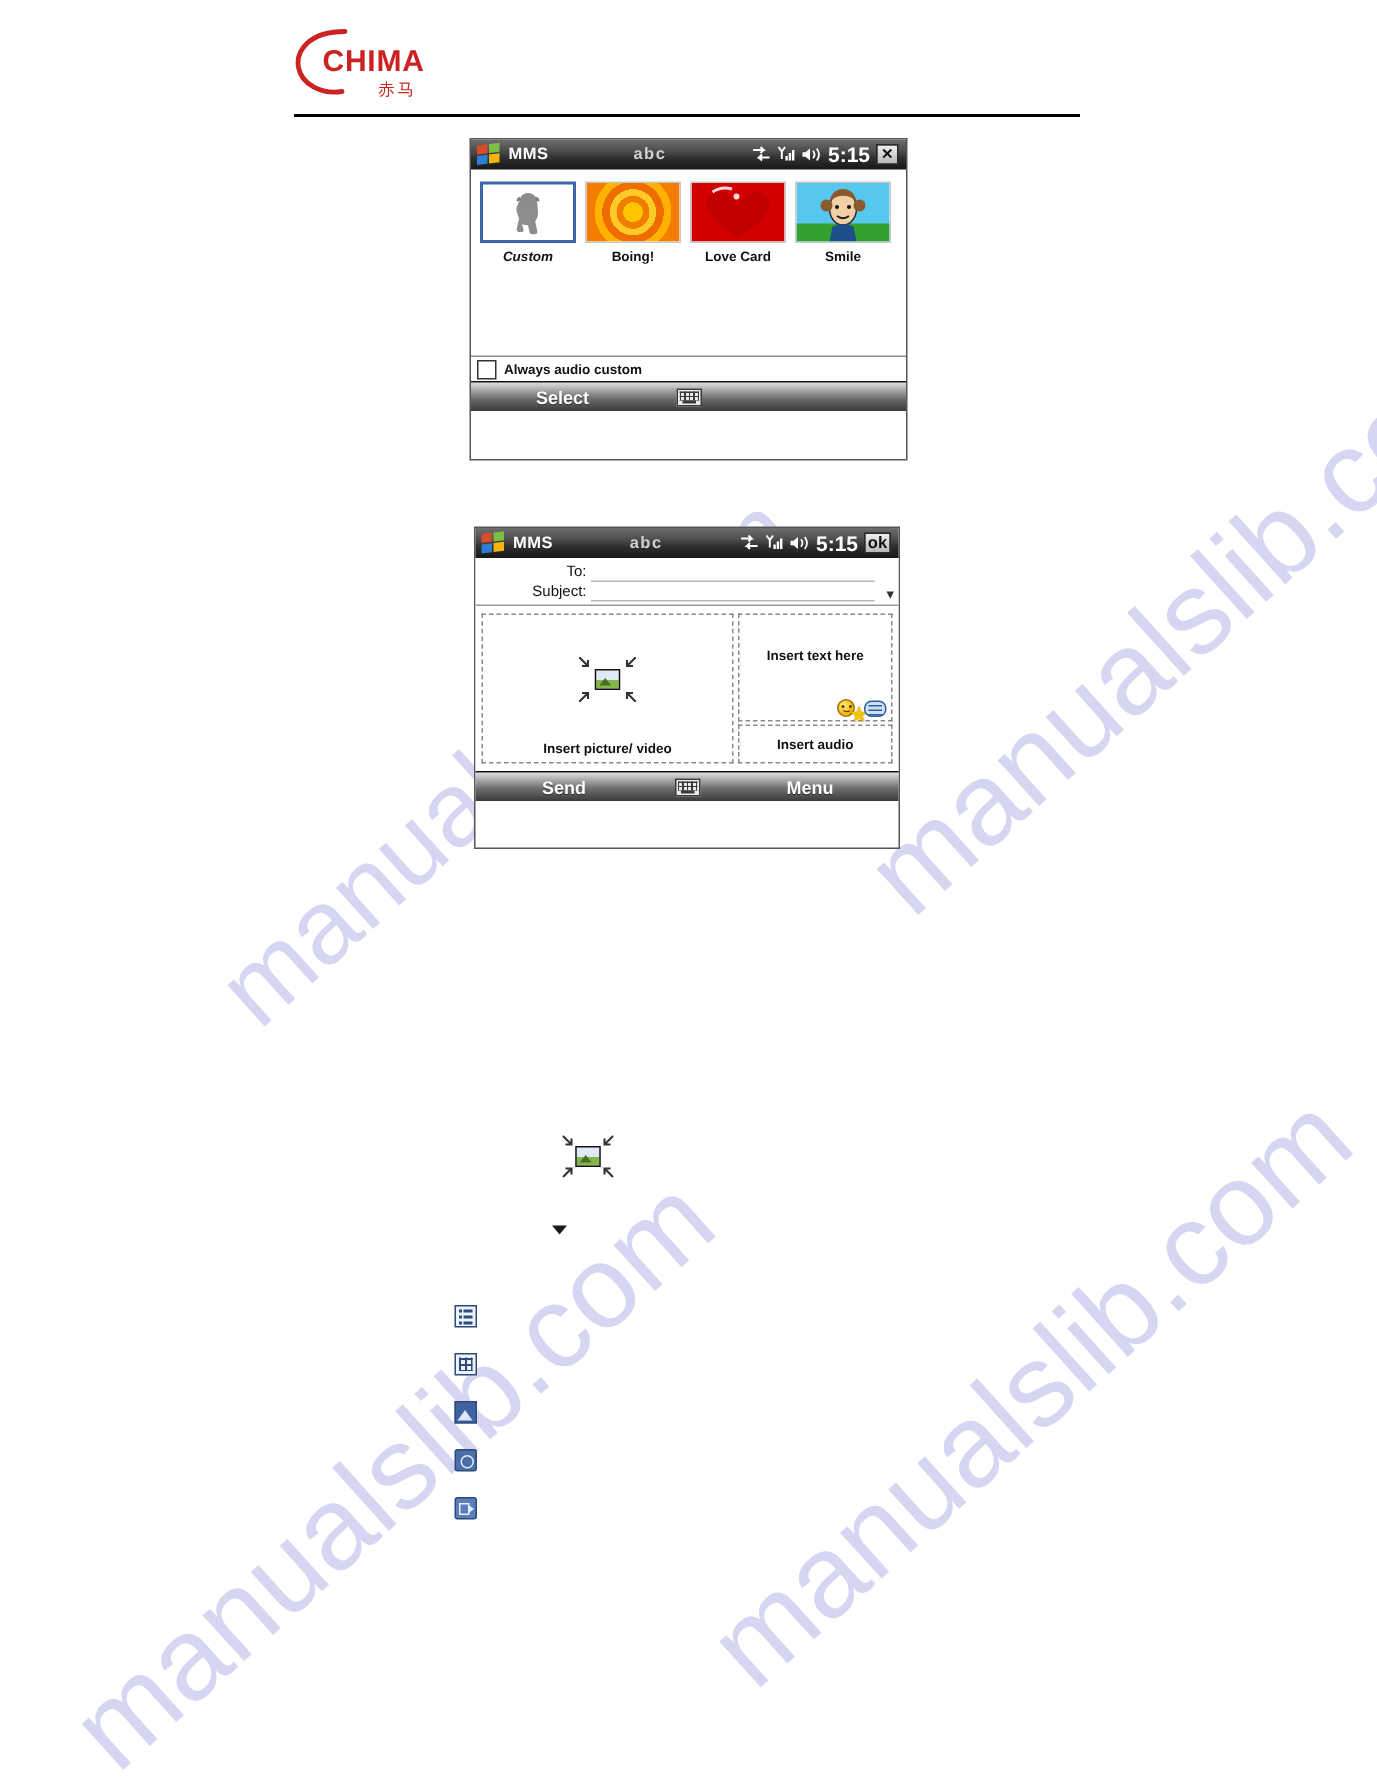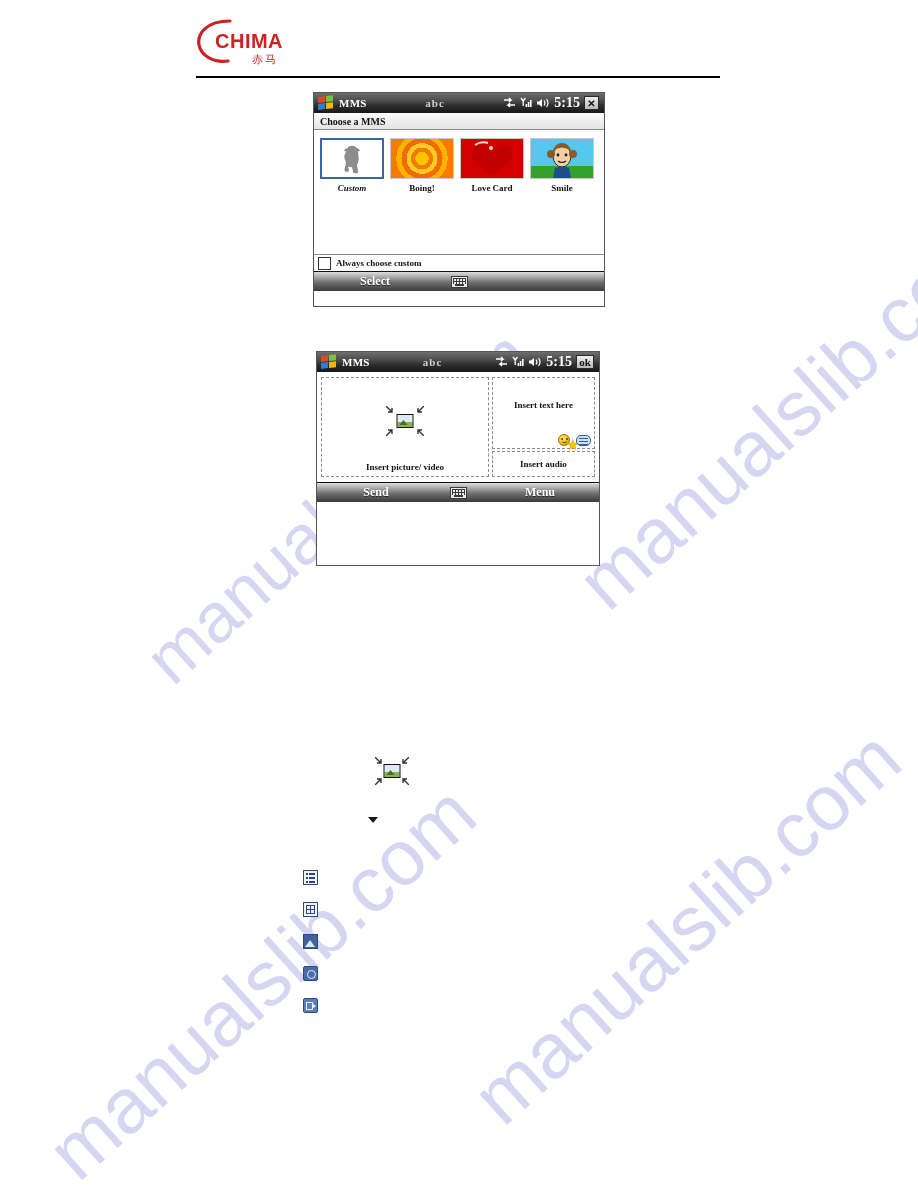--- a/index.html
+++ b/index.html
@@ -85,21 +85,20 @@
     z-index: 3;
   }
 
   
   .device {
     position: absolute;
     background: #ffffff;
     border: 1px solid #555;
     box-sizing: border-box;
     z-index: 2;
-    font-family: Liberation Serif, serif;
   }
   #device-choose { left: 313px; top: 92px;  width: 292px; height: 215px; }
   #device-compose { left: 316px; top: 351px; width: 284px; height: 215px; }
 
   
   .titlebar {
     display: flex;
     align-items: center;
     height: 20px;
     background: linear-gradient(to bottom,#6e6e6e 0%,#4d4d4d 38%,#2f2f2f 62%,#171717 100%);
@@ -535,21 +534,20 @@
       <svg class="ico-speaker" width="14" height="12" viewBox="0 0 14 12">
         <path d="M1 4.5 h2 L6 2 v8 L3 7.5 H1 Z" fill="#fff"></path>
         <path d="M8 3.5 q2 2.5 0 5" stroke="#fff" stroke-width="1.2" fill="none"></path>
         <path d="M10.5 2 q3 4 0 8" stroke="#fff" stroke-width="1.2" fill="none"></path>
       </svg>
       <div class="tb-time">5:15</div>
       <div class="tb-btn">✕</div>
     </div>
   </div>
 
-  <div class="subheader">Choose a MMS</div>
 
   <div class="mms-body">
     <div class="tmpl-row">
 
       <div class="tmpl selected">
         <div class="tmpl-thumb">
           <svg class="dog" width="26" height="32" viewBox="0 0 26 32">
             <path d="M13 2 c-3 0-5 2-5.5 4.5 L6 10 c-1 2-1 4 0 6 l1 3 -1.5 7 c-.2 1 .4 2 1.4 2 h2 c.9 0 1.3-.8 1.1-1.6 L9 23 l4 .5 1 4.5 c.2 1 .9 1.5 1.8 1.5 h2 c1 0 1.6-1 1.4-2 l-1.4-6.5 c1.5-2 2.2-4.5 1.8-7 L19 6.5 C18.4 4 16 2 13 2 Z" fill="#8d8d8d"></path>
             <path d="M7.5 4.5 c-1.5 .3 -2.4 1.8 -2 3.4 l2.6-1.2 Z" fill="#7d7d7d"></path>
             <path d="M18.5 4.5 c1.5 .3 2.4 1.8 2 3.4 l-2.6-1.2 Z" fill="#7d7d7d"></path>
@@ -593,21 +591,21 @@
           </svg>
         </div>
         <div class="tmpl-label">Smile</div>
       </div>
 
     </div>
   </div>
 
   <div class="checkrow">
     <div class="cbox"></div>
-    <div class="checkrow-label">Always choose custom</div>
+    <div class="checkrow-label">Always audio custom</div>
   </div>
 
   <div class="softbar">
     <div class="sk">Select</div>
     <div class="sk-kbd">
       <div class="kbd-icon"></div>
     </div>
     <div class="sk"></div>
   </div>
 </div>
@@ -637,20 +635,31 @@
       <svg class="ico-speaker" width="14" height="12" viewBox="0 0 14 12">
         <path d="M1 4.5 h2 L6 2 v8 L3 7.5 H1 Z" fill="#fff"></path>
         <path d="M8 3.5 q2 2.5 0 5" stroke="#fff" stroke-width="1.2" fill="none"></path>
         <path d="M10.5 2 q3 4 0 8" stroke="#fff" stroke-width="1.2" fill="none"></path>
       </svg>
       <div class="tb-time">5:15</div>
       <div class="tb-btn ok">ok</div>
     </div>
   </div>
 
+  <div class="addr-area">
+    <div class="addr-line">
+      <div class="addr-label">To:</div>
+      <div class="addr-input"></div>
+    </div>
+    <div class="addr-line">
+      <div class="addr-label">Subject:</div>
+      <div class="addr-input"></div>
+    </div>
+    <div class="addr-chev">▾<br></div>
+  </div>
 
   <div class="compose-body">
 
     <div class="slot slot-pic">
       <div class="pic-icon-wrap">
         <svg class="corner c-tl" viewBox="0 0 7 7">
             <path d="M0 0 L6 6 M6 2 V6 H2" stroke="#333" stroke-width="1.4" fill="none"></path>
           </svg>
         <svg class="corner c-tr" viewBox="0 0 7 7">
             <path d="M7 0 L1 6 M1 2 V6 H5" stroke="#333" stroke-width="1.4" fill="none"></path>

